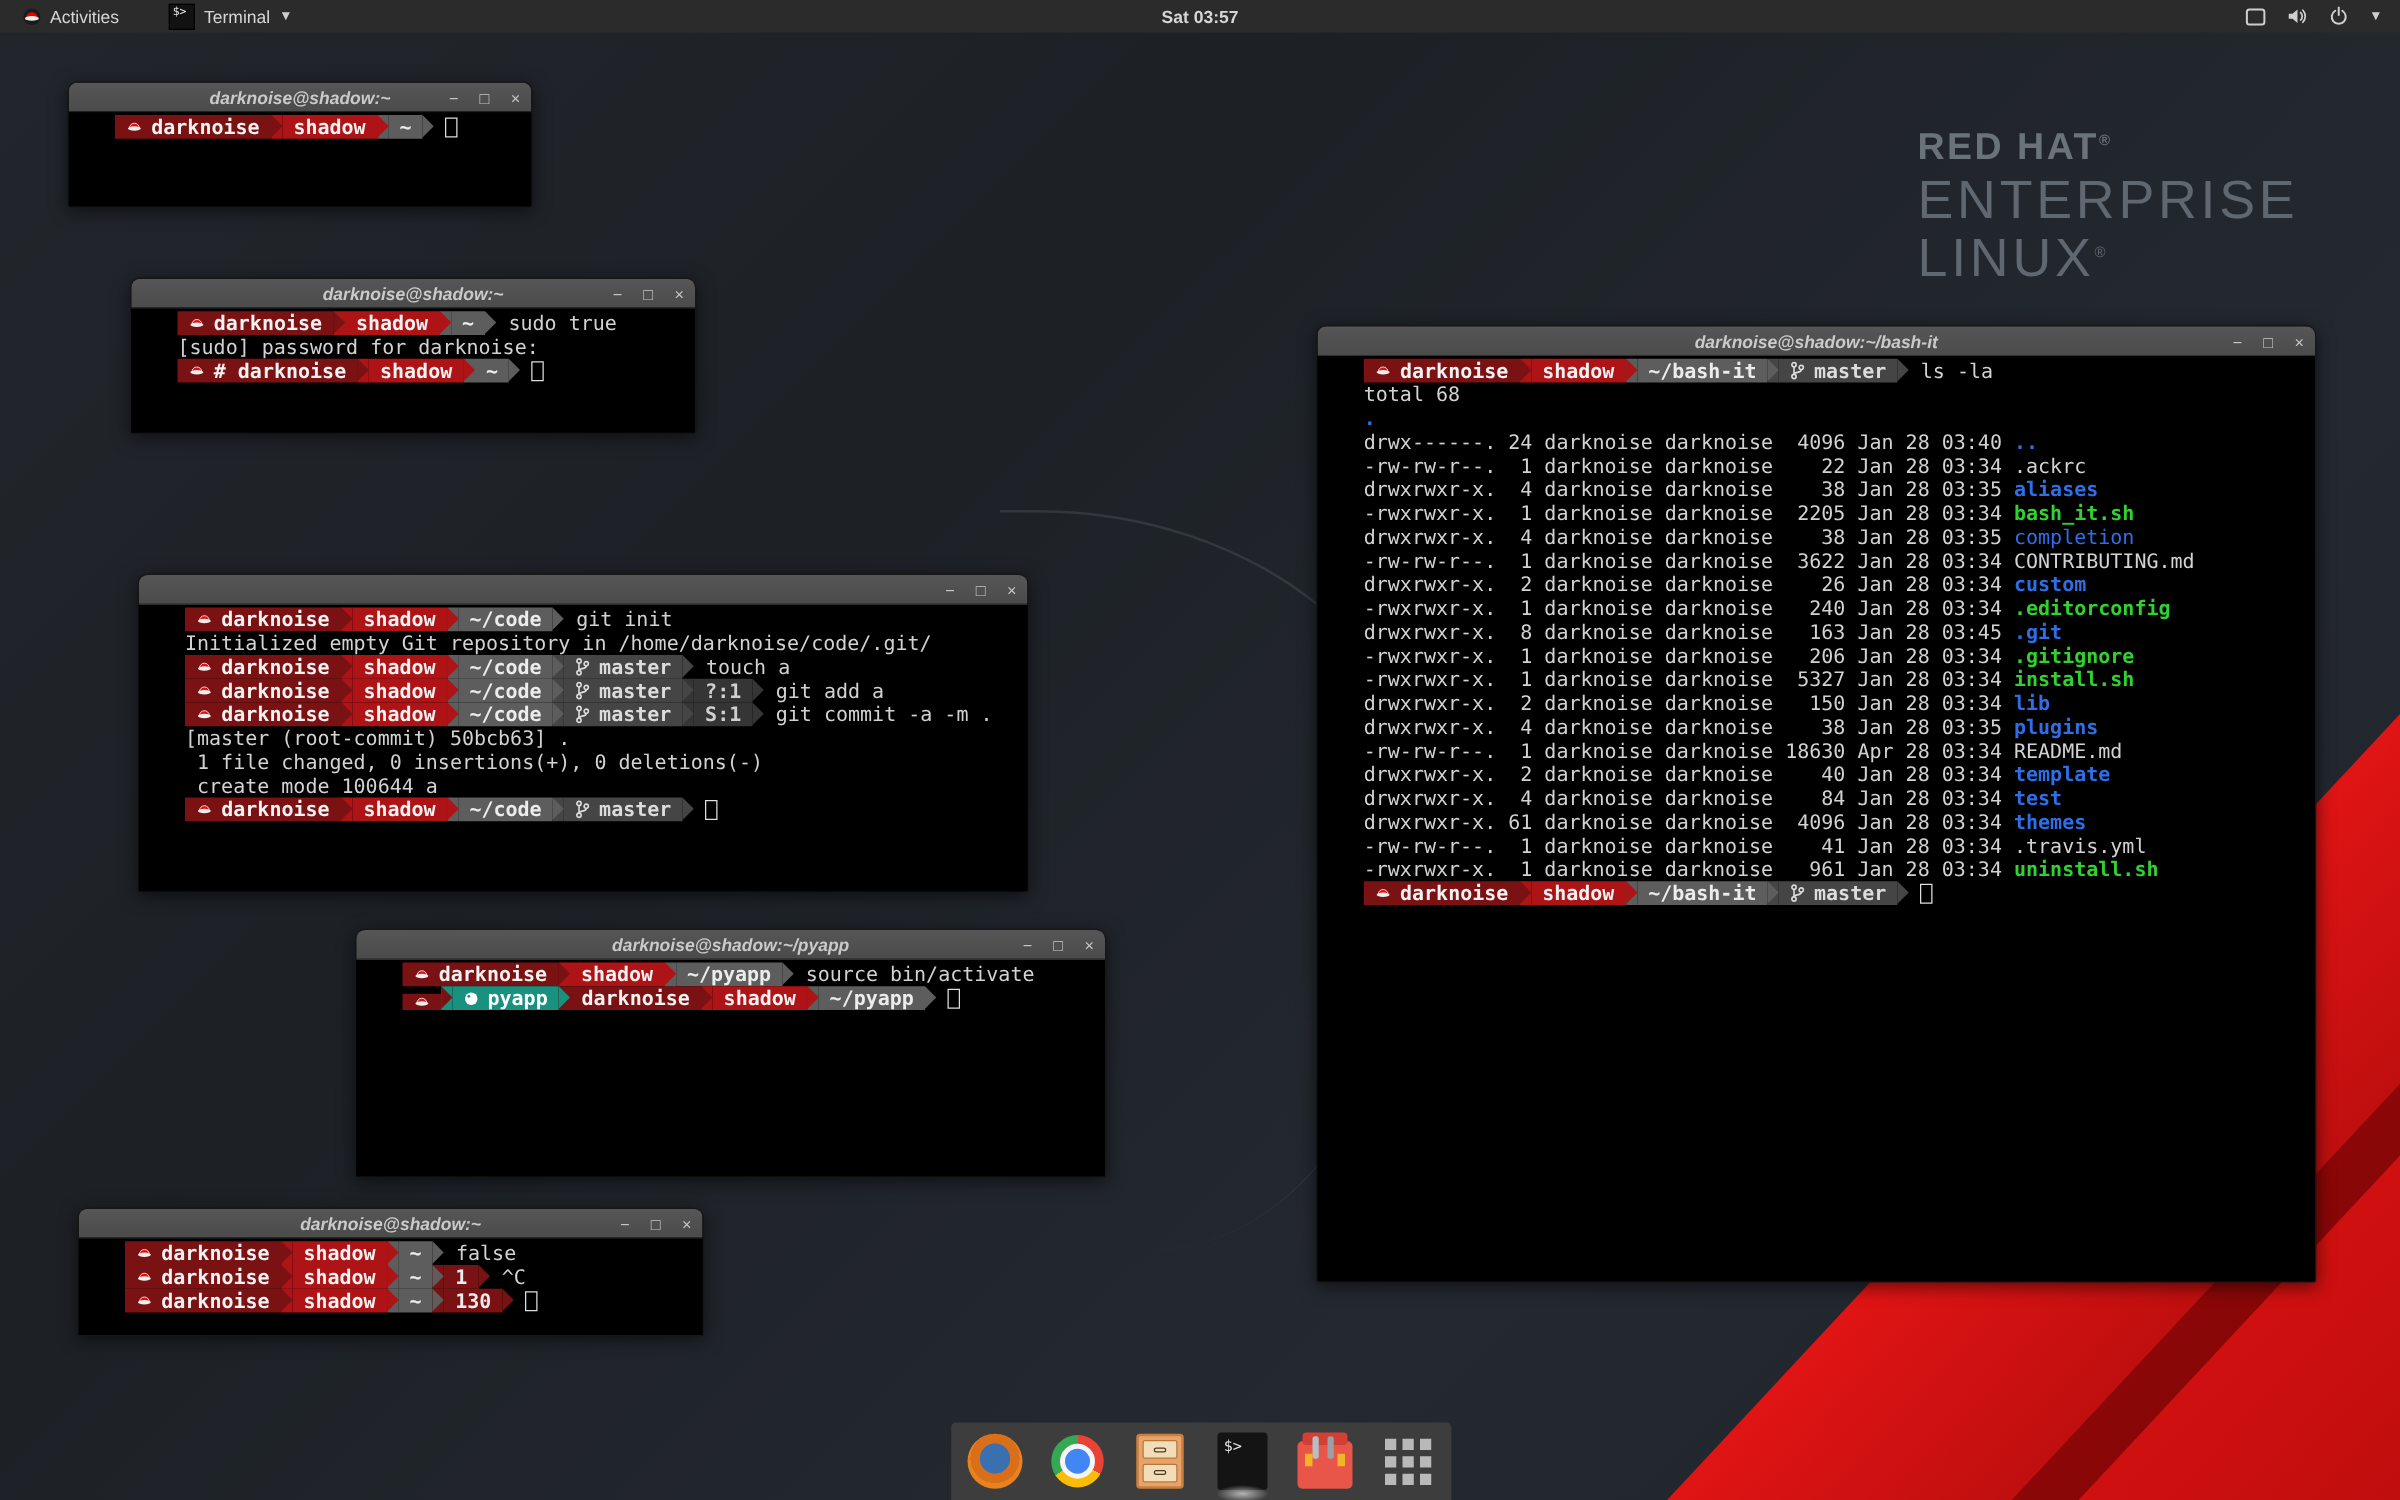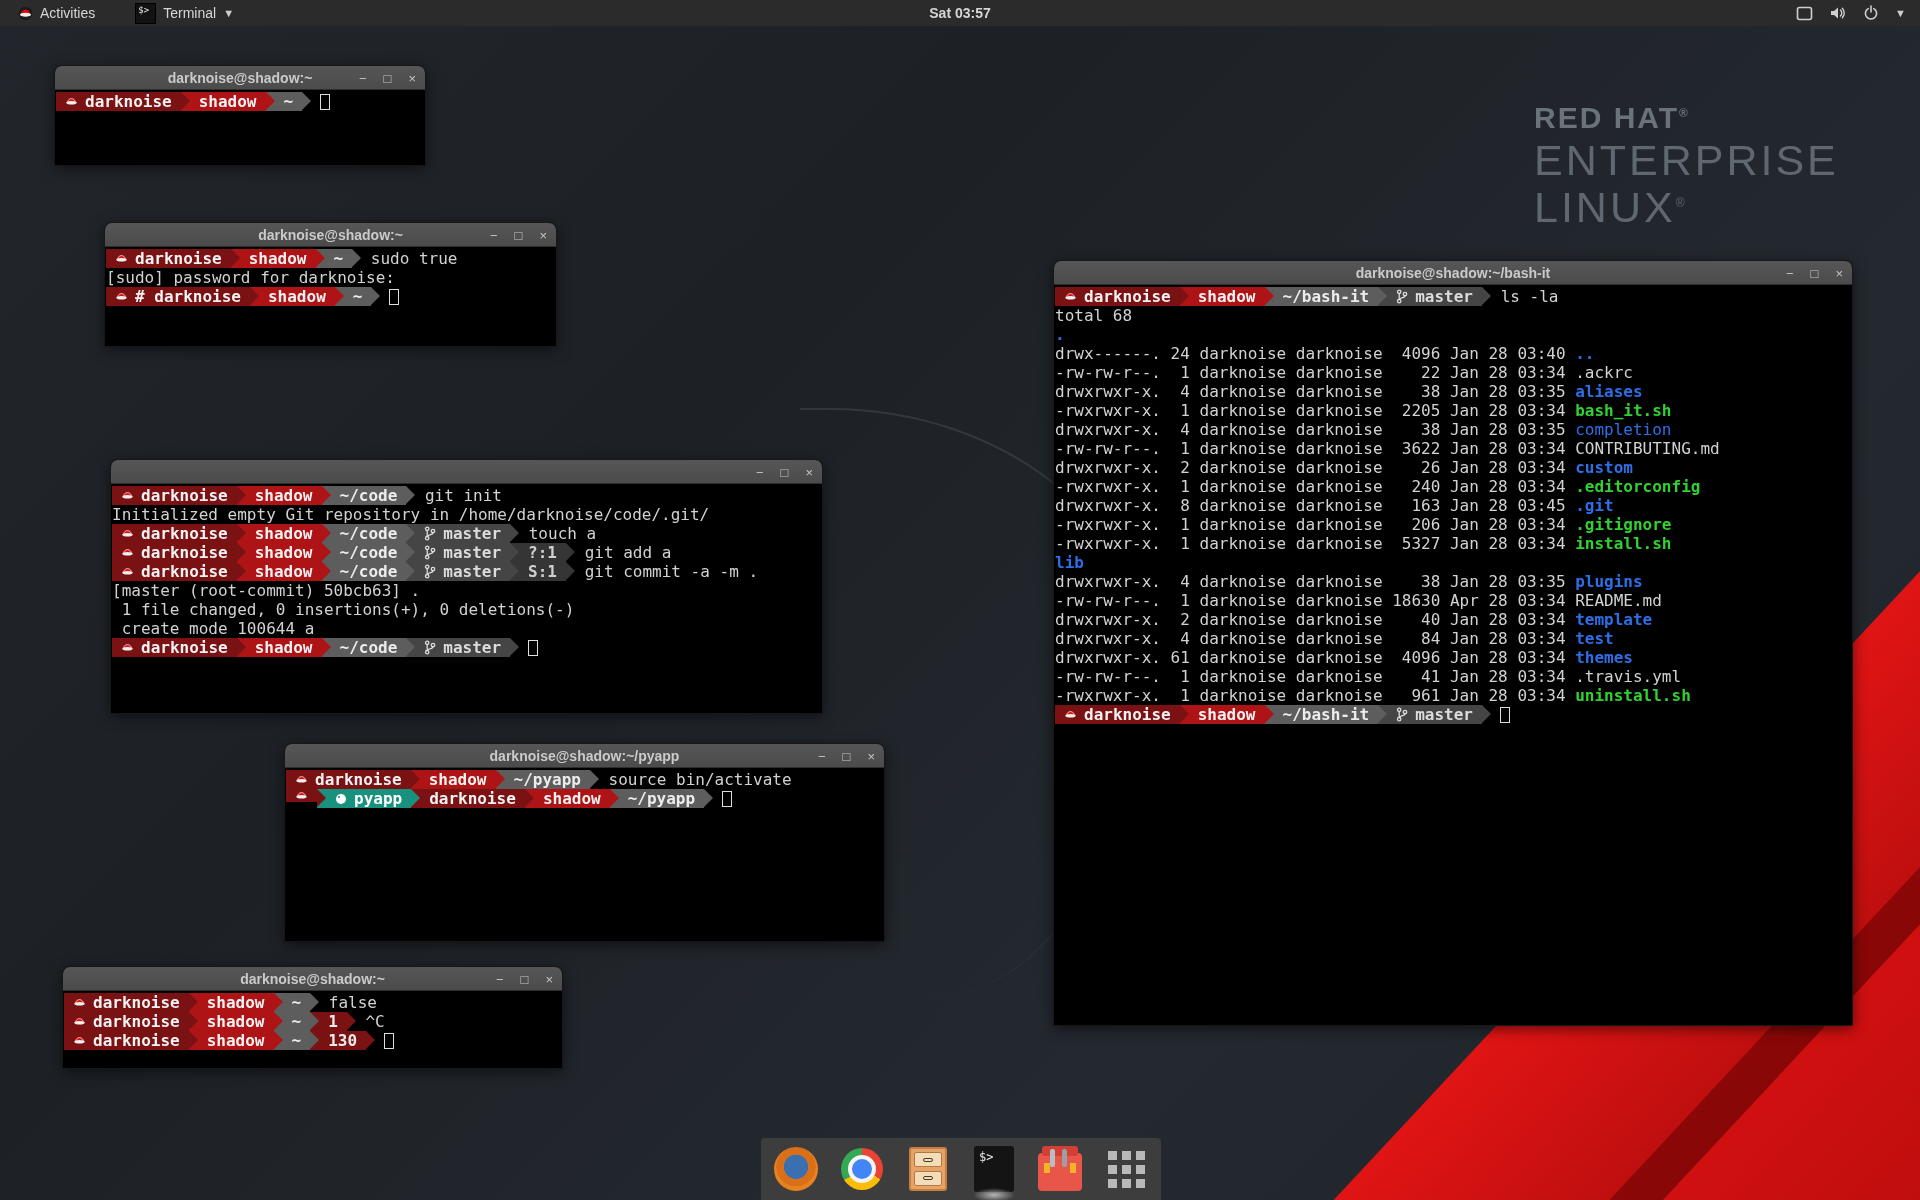--- a/index.html
+++ b/index.html
@@ -37,36 +37,36 @@
   .termbox { width:21px; height:21px; background:#121212; border:1px solid #000; color:#eee;
              font-family:"DejaVu Sans Mono",monospace; font-size:9px; padding:1px 2px; }
   .clock { position:absolute; left:50%; transform:translateX(-50%); font-weight:bold; }
   .tb-right { margin-left:auto; display:flex; align-items:center; gap:16px; padding-right:14px; }
   .chev { font-size:11px; color:#cfcfcf; }
 
   
   .window { position:absolute; z-index:10; border:1px solid #171717; border-radius:8px 8px 2px 2px;
             box-shadow:0 3px 14px rgba(0,0,0,.55); background:#000; }
   .titlebar { height:24px; background:linear-gradient(180deg,#565656,#4b4b4b); border-radius:7px 7px 0 0;
-              display:flex; align-items:center; position:relative; border-bottom:1px solid #2e2e2e; }
+              display:flex; align-items:center; position:relative; border-bottom:1px solid #2e2e2e;font-style:italic; }
   .title { width:100%; text-align:center; color:#cacaca; font-size:14px; font-weight:bold; }
   .winbtns { position:absolute; right:9px; top:0; height:24px; display:flex; align-items:center; gap:17px;
              color:#c6c6c6; font-size:13px; }
   .wbtn { cursor:default; line-height:1; }
   .term { position:absolute; left:0; right:0; top:24px; bottom:0; background:#000; overflow:hidden;
           padding:2px 0 0 1px; font-family:"DejaVu Sans Mono",monospace; font-size:16px; }
   .win1 { left:54px;  top:65px;  width:372px; height:101px; }
   .win2 { left:104px; top:222px; width:453px; height:125px; }
   .win3 { left:110px; top:459px; width:713px; height:255px; }
   .win4 { left:284px; top:743px; width:601px; height:199px; }
   .win5 { left:62px;  top:966px; width:501px; height:103px; }
   .win6 { left:1053px;top:260px; width:800px; height:766px; }
 
   
-  .tline { height:19px; display:flex; align-items:flex-start; }
+  .tline { height:19px; display:flex; align-items:flex-end;margin-left:36px; }
   .seg { display:inline-flex; align-items:center; gap:7px; padding:0 9px; font-weight:bold; }
   .seg .segtext { white-space:pre; }
   .parrow { width:9px; height:19px; position:relative; flex:none; }
   .parrow i { position:absolute; left:0; top:0; width:0; height:0; display:block;
               border-top:9.5px solid transparent; border-bottom:9.5px solid transparent;
               border-left-width:9px; border-left-style:solid; }
   .cmd { color:#d2d2d2; white-space:pre; align-self:center; }
   .out { color:#d2d2d2; white-space:pre; align-self:center; }
   .cursor { width:10px; height:16px; border:1px solid #dedede; margin-left:9px; align-self:center; flex:none; }
   .fname { white-space:pre; align-self:center; }
@@ -785,20 +785,21 @@
         </div>
         <div class="tline">
           <span class="out">-rwxrwxr-x.  1 darknoise darknoise   206 Jan 28 03:34 </span>
           <span class="fname" style="color: rgb(49, 209, 49); font-weight: bold;">.gitignore</span>
         </div>
         <div class="tline">
           <span class="out">-rwxrwxr-x.  1 darknoise darknoise  5327 Jan 28 03:34 </span>
           <span class="fname" style="color: rgb(49, 209, 49); font-weight: bold;">install.sh</span>
         </div>
         <div class="tline">
+          <span class="out">drwxrwxr-x.  2 darknoise darknoise   150 Jan 28 03:34 </span>
           <span class="fname" style="color: rgb(46, 111, 232); font-weight: bold;">lib</span>
         </div>
         <div class="tline">
           <span class="out">drwxrwxr-x.  4 darknoise darknoise    38 Jan 28 03:35 </span>
           <span class="fname" style="color: rgb(46, 111, 232); font-weight: bold;">plugins</span>
         </div>
         <div class="tline">
           <span class="out">-rw-rw-r--.  1 darknoise darknoise 18630 Apr 28 03:34 </span>
           <span class="fname" style="color: rgb(210, 210, 210);">README.md</span>
         </div>

